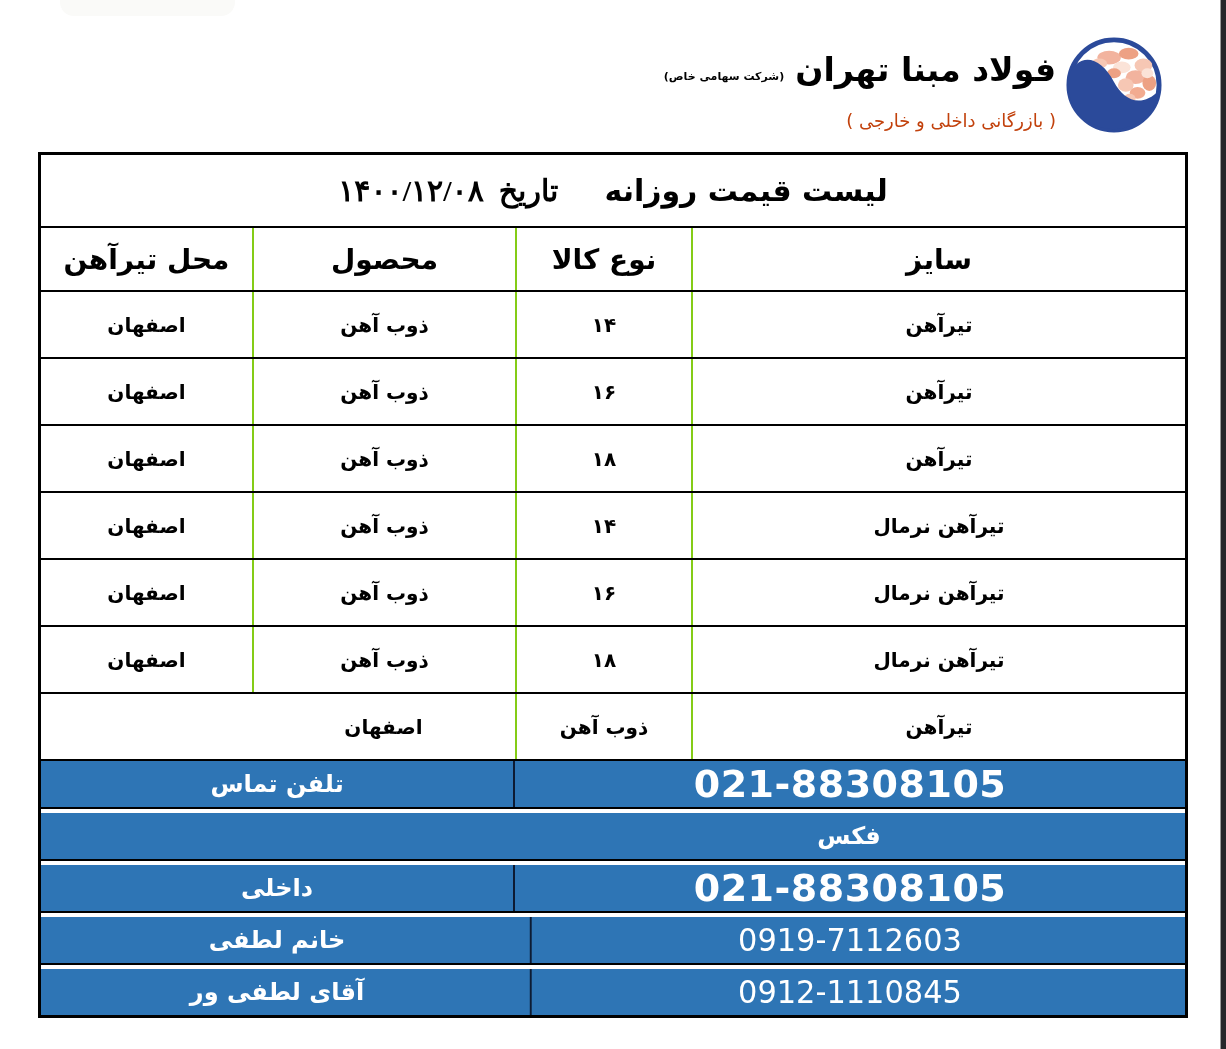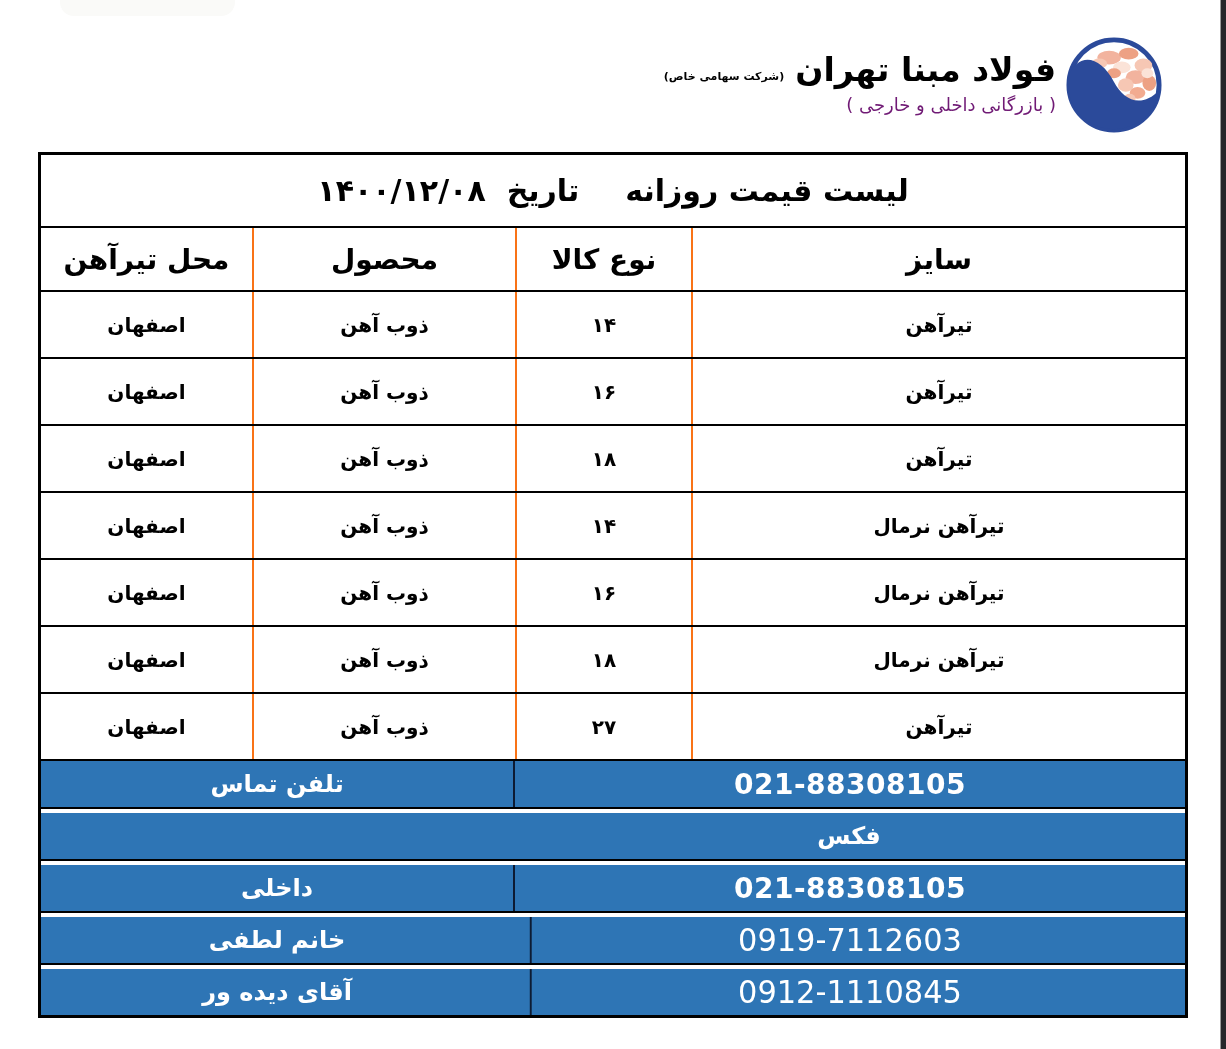--- a/index.html
+++ b/index.html
@@ -13,44 +13,44 @@
   
   .edge-strip{position:absolute;right:0;top:0;width:5px;height:100%;background:#26262a;
               border-left:1px solid #9a9a9a;}
 
   
   .brand{position:absolute;top:30px;right:60px;}
   .logo{position:absolute;top:6px;right:3px;width:98px;height:98px;}
   .brand-text{position:absolute;top:22px;right:110px;width:420px;text-align:right;direction:rtl;white-space:nowrap;}
   .brand-name{font-size:33px;font-weight:bold;letter-spacing:-1px;line-height:1.1;}
   .brand-suffix{font-size:11px;font-weight:bold;margin-right:6px;vertical-align:middle;}
-  .brand-tagline{font-size:18px;font-weight:500;color:#701a75;margin-top:6px;padding-left:2px;
+  .brand-tagline{font-size:18px;font-weight:500;color:#c2410c;margin-top:22px;padding-left:2px;
                  text-align:center;width:200px;margin-right:0;margin-left:auto;}
 
   
   .table{position:absolute;left:38px;top:152px;width:1150px;border:3px solid #000;
          background:#fff;box-sizing:border-box;}
   .row-title{height:71px;border-bottom:2px solid #000;display:flex;align-items:center;
              justify-content:center;direction:rtl;font-size:30px;font-weight:bold;}
   .title-gap{display:inline-block;width:46px;}
-  .date-part{margin-right:0;}
+  .date-part{margin-right:0;font-family:Liberation Serif, serif;}
   .row-head,.row-data{display:grid;grid-template-columns:494px 176px 263px auto;direction:rtl;
              border-bottom:2px solid #000;}
   .row-head{height:62px;}
   .row-data{height:65px;}
   .cell{display:flex;align-items:center;justify-content:center;direction:rtl;
         font-size:20px;font-weight:bold;overflow:hidden;}
   .row-head .cell{font-size:28px;}
-  .cell:not(:last-child){border-left:2px solid #f97316;}
+  .cell:not(:last-child){border-left:2px solid #84cc16;}
 
   
   .row-contact{display:grid;grid-template-columns:672px auto;direction:rtl;height:46px;
                color:#fff;}
   .row-contact .cell{font-weight:bold;}
-  .cell-value{direction:ltr;font-size:28px;letter-spacing:0.5px;}
+  .cell-value{direction:ltr;font-size:38px;letter-spacing:0.5px;}
   .cell-label{font-size:24px;}
   .row-contact .cell:not(:last-child){border-left:2px solid #0d1b33;}
   .contact-gap{height:4px;background:#fff;border-top:2px solid #000;}
   .row-contact.thin .cell-value{font-weight:400;transform:scaleX(0.95);font-size:32px;letter-spacing:0;}
 </style>
 </head>
 <body>
 
 <div class="page">
 
@@ -139,21 +139,20 @@
       <div class="cell">اصفهان</div>
     </div>
     <div class="row-data">
       <div class="cell">تیرآهن نرمال</div>
       <div class="cell">۱۸</div>
       <div class="cell">ذوب آهن</div>
       <div class="cell">اصفهان</div>
     </div>
     <div class="row-data">
       <div class="cell">تیرآهن</div>
-      <div class="cell">۲۷</div>
       <div class="cell">ذوب آهن</div>
       <div class="cell">اصفهان</div>
     </div>
 
     <div class="row-contact blue" style="background: rgb(46, 117, 181);">
       <div class="cell cell-value">021-88308105</div>
       <div class="cell cell-label">تلفن تماس</div>
     </div>
     <div class="contact-gap"></div>
     <div class="row-contact blue" style="background: rgb(46, 117, 181);">
@@ -165,17 +164,17 @@
       <div class="cell cell-label">داخلی</div>
     </div>
     <div class="contact-gap"></div>
     <div class="row-contact blue thin" style="background: rgb(46, 117, 181);">
       <div class="cell cell-value">0919-7112603</div>
       <div class="cell cell-label">خانم لطفی</div>
     </div>
     <div class="contact-gap"></div>
     <div class="row-contact blue thin" style="background: rgb(46, 117, 181);">
       <div class="cell cell-value">0912-1110845</div>
-      <div class="cell cell-label">آقای دیده ور</div>
+      <div class="cell cell-label">آقای لطفی ور</div>
     </div>
 
   </div>
 </div>
 
 </body></html>

